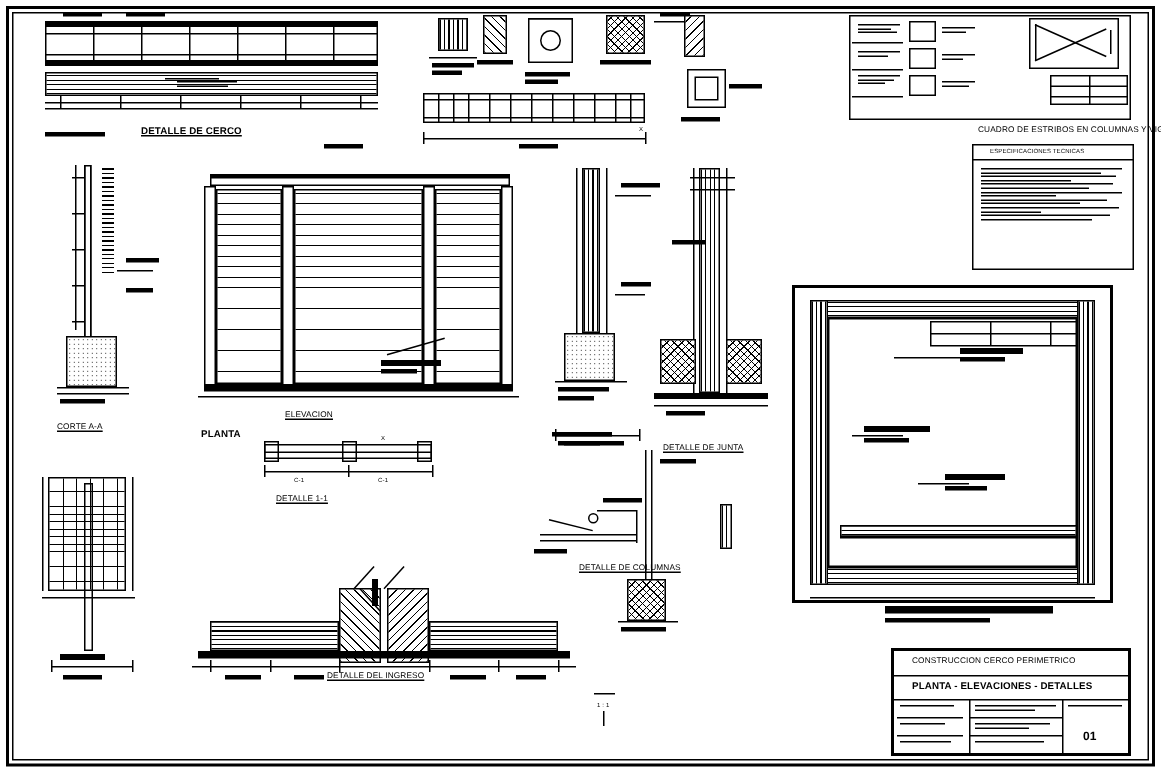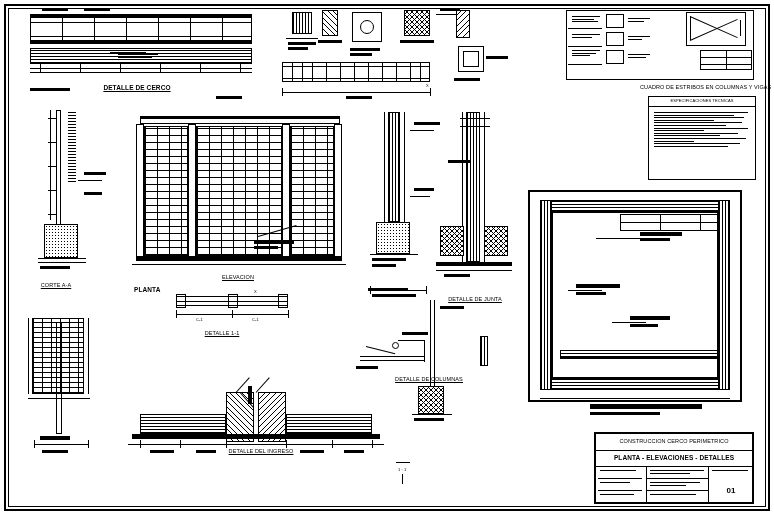--- a/index.html
+++ b/index.html
@@ -6,21 +6,21 @@
   body{font-family:"Liberation Sans", sans-serif;}
   #sheet{position:relative;width:774px;height:515px;background:#ffffff;overflow:hidden;}
   .ln{position:absolute;background:#000;}
   .box{position:absolute;border:1px solid #000;box-sizing:border-box;}
   .box2{position:absolute;border:2px solid #000;box-sizing:border-box;}
   .tx{position:absolute;font-size:4px;line-height:1.15;color:#000;white-space:nowrap;letter-spacing:.1px;}
   .tx6{font-size:5.5px;}
   .tx7{font-size:6.5px;font-weight:bold;}
   .tx8{font-size:8px;font-weight:bold;}
   .und{text-decoration:underline;}
-  .ctr{text-align:center;}
+  .ctr{text-align:left;padding-left:12px;}
   .blk{position:absolute;background:#000;}
   
   .brick{
     position:absolute;
     background-color:#fff;
     background-image:
       repeating-linear-gradient(0deg, #000 0px, #000 .6px, transparent .6px, transparent 7px),
       repeating-linear-gradient(90deg, #000 0px, #000 .6px, transparent .6px, transparent 12px);
     border:1px solid #000;box-sizing:border-box;
   }

